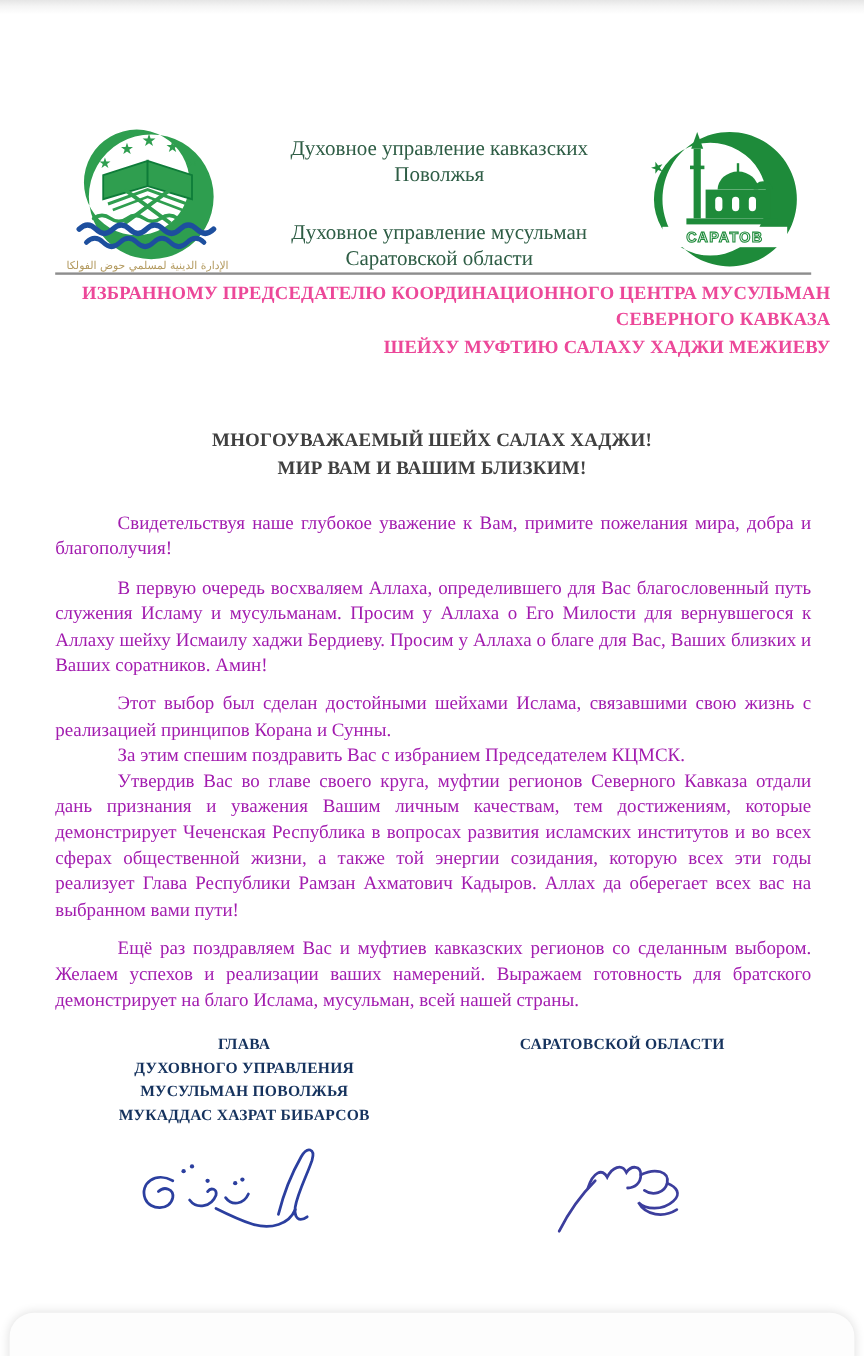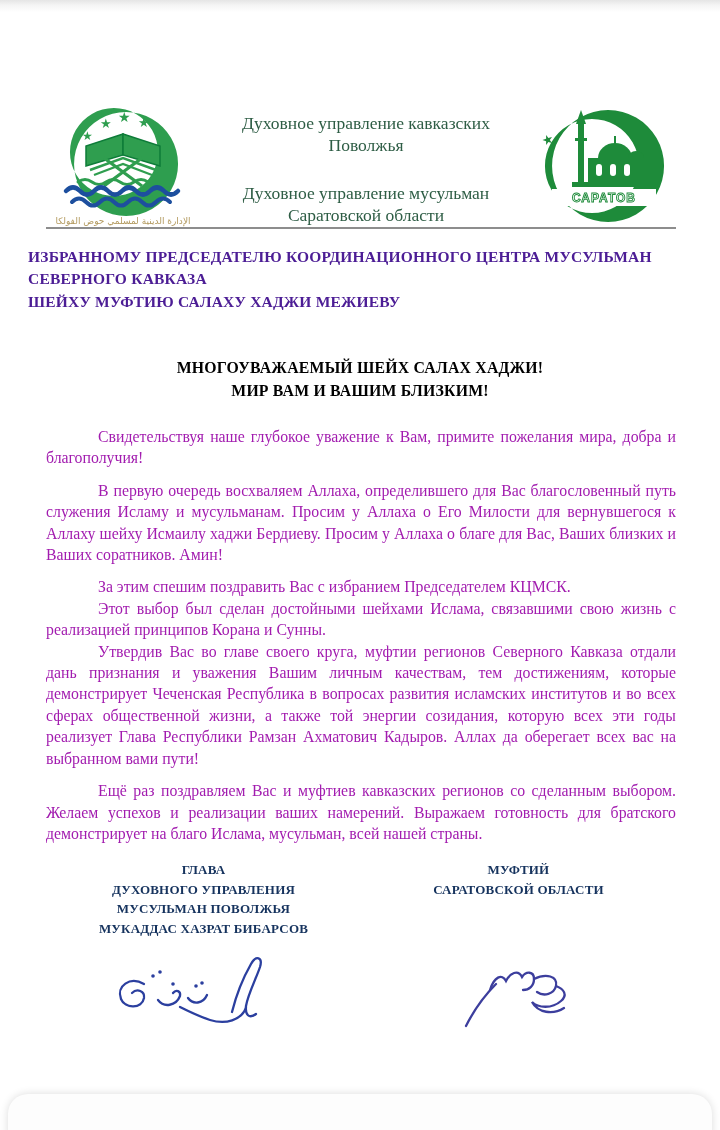--- a/index.html
+++ b/index.html
@@ -22,27 +22,27 @@
     color:#2e5d45;font-size:17.5px;line-height:22px;
   }
   .org-name{margin:0;}
   .org-name.first{margin-bottom:26px;}
   .divider{
     position:absolute;top:227px;left:46px;right:44px;
     border-top:2px solid #8d8d8d;height:0;
   }
   
   .recipient{
-    position:absolute;top:246px;left:28px;right:28px;text-align:left;
-    font-weight:bold;color:#4c1d95;font-size:15.5px;line-height:22.4px;
+    position:absolute;top:234px;left:28px;right:28px;text-align:right;
+    font-weight:bold;color:#ec4899;font-size:15.5px;line-height:22.4px;
     letter-spacing:.2px;
   }
   .salutation{
     position:absolute;top:356px;left:28px;right:28px;text-align:center;
-    font-weight:bold;color:#000000;font-size:15.8px;line-height:23px;
+    font-weight:bold;color:#404040;font-size:15.8px;line-height:23px;
     letter-spacing:.2px;
   }
   
   .letter-body{
     position:absolute;top:426px;left:46px;right:44px;
     color:#a21caf;font-size:15.8px;line-height:21.4px;text-align:justify;
   }
   .letter-body p{margin:0;text-indent:52px;}
   .letter-body p.sp{margin-bottom:11px;}
   
@@ -132,35 +132,34 @@
   </div>
 
   <div class="salutation">
     <div>МНОГОУВАЖАЕМЫЙ ШЕЙХ САЛАХ ХАДЖИ!</div>
     <div>МИР ВАМ И ВАШИМ БЛИЗКИМ!</div>
   </div>
 
   <div class="letter-body">
     <p class="sp">Свидетельствуя наше глубокое уважение к Вам, примите пожелания мира, добра и благополучия!</p>
     <p class="sp">В первую очередь восхваляем Аллаха, определившего для Вас благословенный путь служения Исламу и мусульманам. Просим у Аллаха о Его Милости для вернувшегося к Аллаху шейху Исмаилу хаджи Бердиеву. Просим у Аллаха о благе для Вас, Ваших близких и Ваших соратников. Амин!</p>
+    <p>Этот выбор был сделан достойными шейхами Ислама, связавшими свою жизнь с реализацией принципов Корана и Сунны.</p>
     <p>За этим спешим поздравить Вас с избранием Председателем КЦМСК.</p>
-    <p>Этот выбор был сделан достойными шейхами Ислама, связавшими свою жизнь с реализацией принципов Корана и Сунны.</p>
     <p class="sp">Утвердив Вас во главе своего круга, муфтии регионов Северного Кавказа отдали дань признания и уважения Вашим личным качествам, тем достижениям, которые демонстрирует Чеченская Республика в вопросах развития исламских институтов и во всех сферах общественной жизни, а также той энергии созидания, которую всех эти годы реализует Глава Республики Рамзан Ахматович Кадыров. Аллах да оберегает всех вас на выбранном вами пути!</p>
     <p>Ещё раз поздравляем Вас и муфтиев кавказских регионов со сделанным выбором. Желаем успехов и реализации ваших намерений. Выражаем готовность для братского демонстрирует на благо Ислама, мусульман, всей нашей страны.</p>
   </div>
 
   <div class="signoff">
     <div class="signoff-col">
       <div>ГЛАВА</div>
       <div>ДУХОВНОГО УПРАВЛЕНИЯ</div>
       <div>МУСУЛЬМАН ПОВОЛЖЬЯ</div>
       <div class="sig-name">МУКАДДАС ХАЗРАТ БИБАРСОВ</div>
     </div>
     <div class="signoff-col">
-      <div>МУФТИЙ</div>
       <div>САРАТОВСКОЙ ОБЛАСТИ</div>
     </div>
   </div>
 
   <svg class="sig-img left" width="205" height="98" viewBox="0 0 205 98">
     <g fill="none" stroke="#2b3f9f" stroke-width="2.3" stroke-linecap="round">
       <path d="M44,38 C30,30 16,40 21,53 C25,63 42,63 44,52 C45,45 37,42 32,47"></path>
       <path d="M58,54 C64,62 76,60 80,50 C81,45 76,43 73,47"></path>
       <path d="M88,52 C93,59 103,58 107,49"></path>
       <path d="M132,66 C136,50 143,32 151,18 C156,9 163,11 160,21 C156,33 148,48 146,60 C145,69 149,73 156,68"></path>

